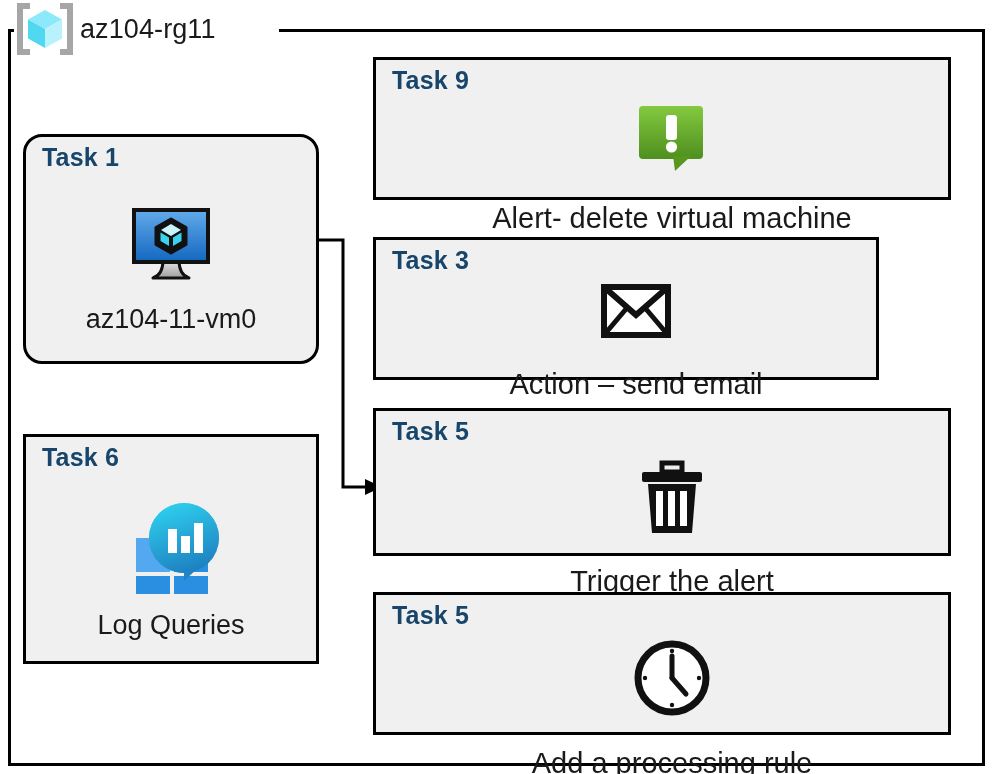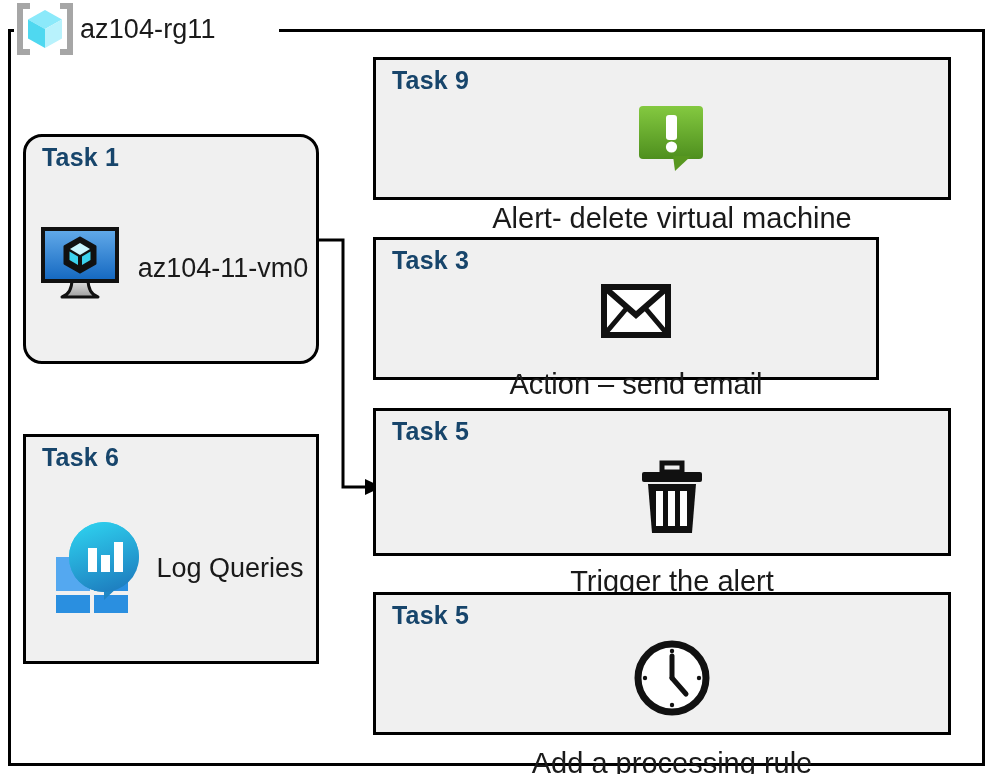--- a/index.html
+++ b/index.html
@@ -83,21 +83,21 @@
   }
 
   
   .panel-v .panel-body {
     position: absolute;
     left: 0;
     right: 0;
     top: 44px;
     bottom: 6px;
     display: flex;
-    flex-direction: row;
+    flex-direction: column;
     align-items: center;
     justify-content: center;
     gap: 12px;
   }
   .panel-v .panel-label {
     font-size: 27px;
     color: #1a1a1a;
     line-height: 1;
   }
 

